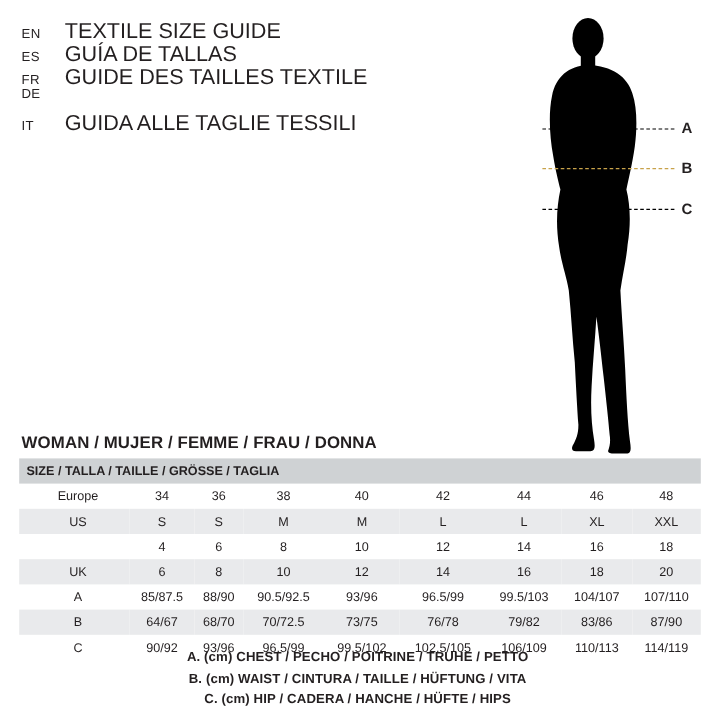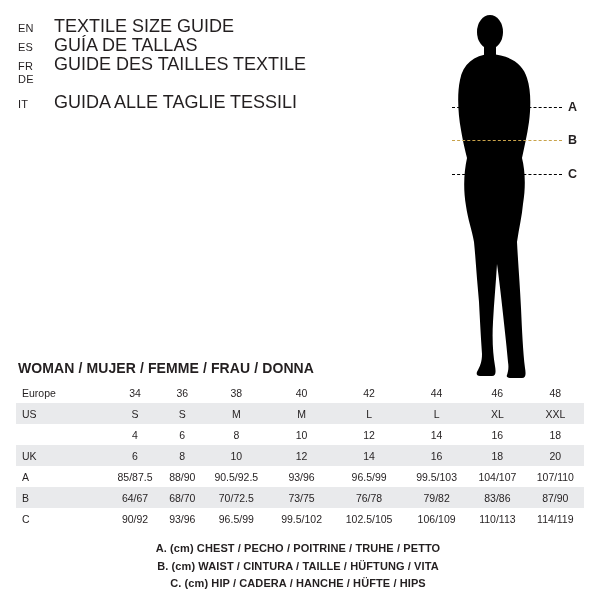--- a/index.html
+++ b/index.html
@@ -106,21 +106,21 @@
     font-weight: bold;
     text-align: left;
     padding-left: 6px;
     font-size: 10.5px;
     height: 17px;
   }
   table.size-table tr.alt td {
     background: #e9eaec;
   }
   table.size-table td.rowlabel {
-    text-align: left;
+    text-align: center;
     padding-left: 6px;
     width: 86px;
   }
 
   
   .footnotes {
     position: absolute;
     left: 18px;
     top: 540px;
     width: 560px;
@@ -207,20 +207,23 @@
     <div class="measure-label" style="left:168px; top:123px;">B</div>
 
     <div class="measure-line" style="left:52px; top:164px; width:110px;"></div>
     <div class="measure-label" style="left:168px; top:157px;">C</div>
   </div>
 
   <div class="woman-title">WOMAN / MUJER / FEMME / FRAU / DONNA</div>
 
   <table class="size-table">
     <tbody>
+      <tr class="header-row">
+        <td colspan="9">SIZE / TALLA / TAILLE / GRÖSSE / TAGLIA</td>
+      </tr>
 
       <tr>
         <td class="rowlabel">Europe</td>
         <td>34</td>
         <td>36</td>
         <td>38</td>
         <td>40</td>
         <td>42</td>
         <td>44</td>
         <td>46</td>

